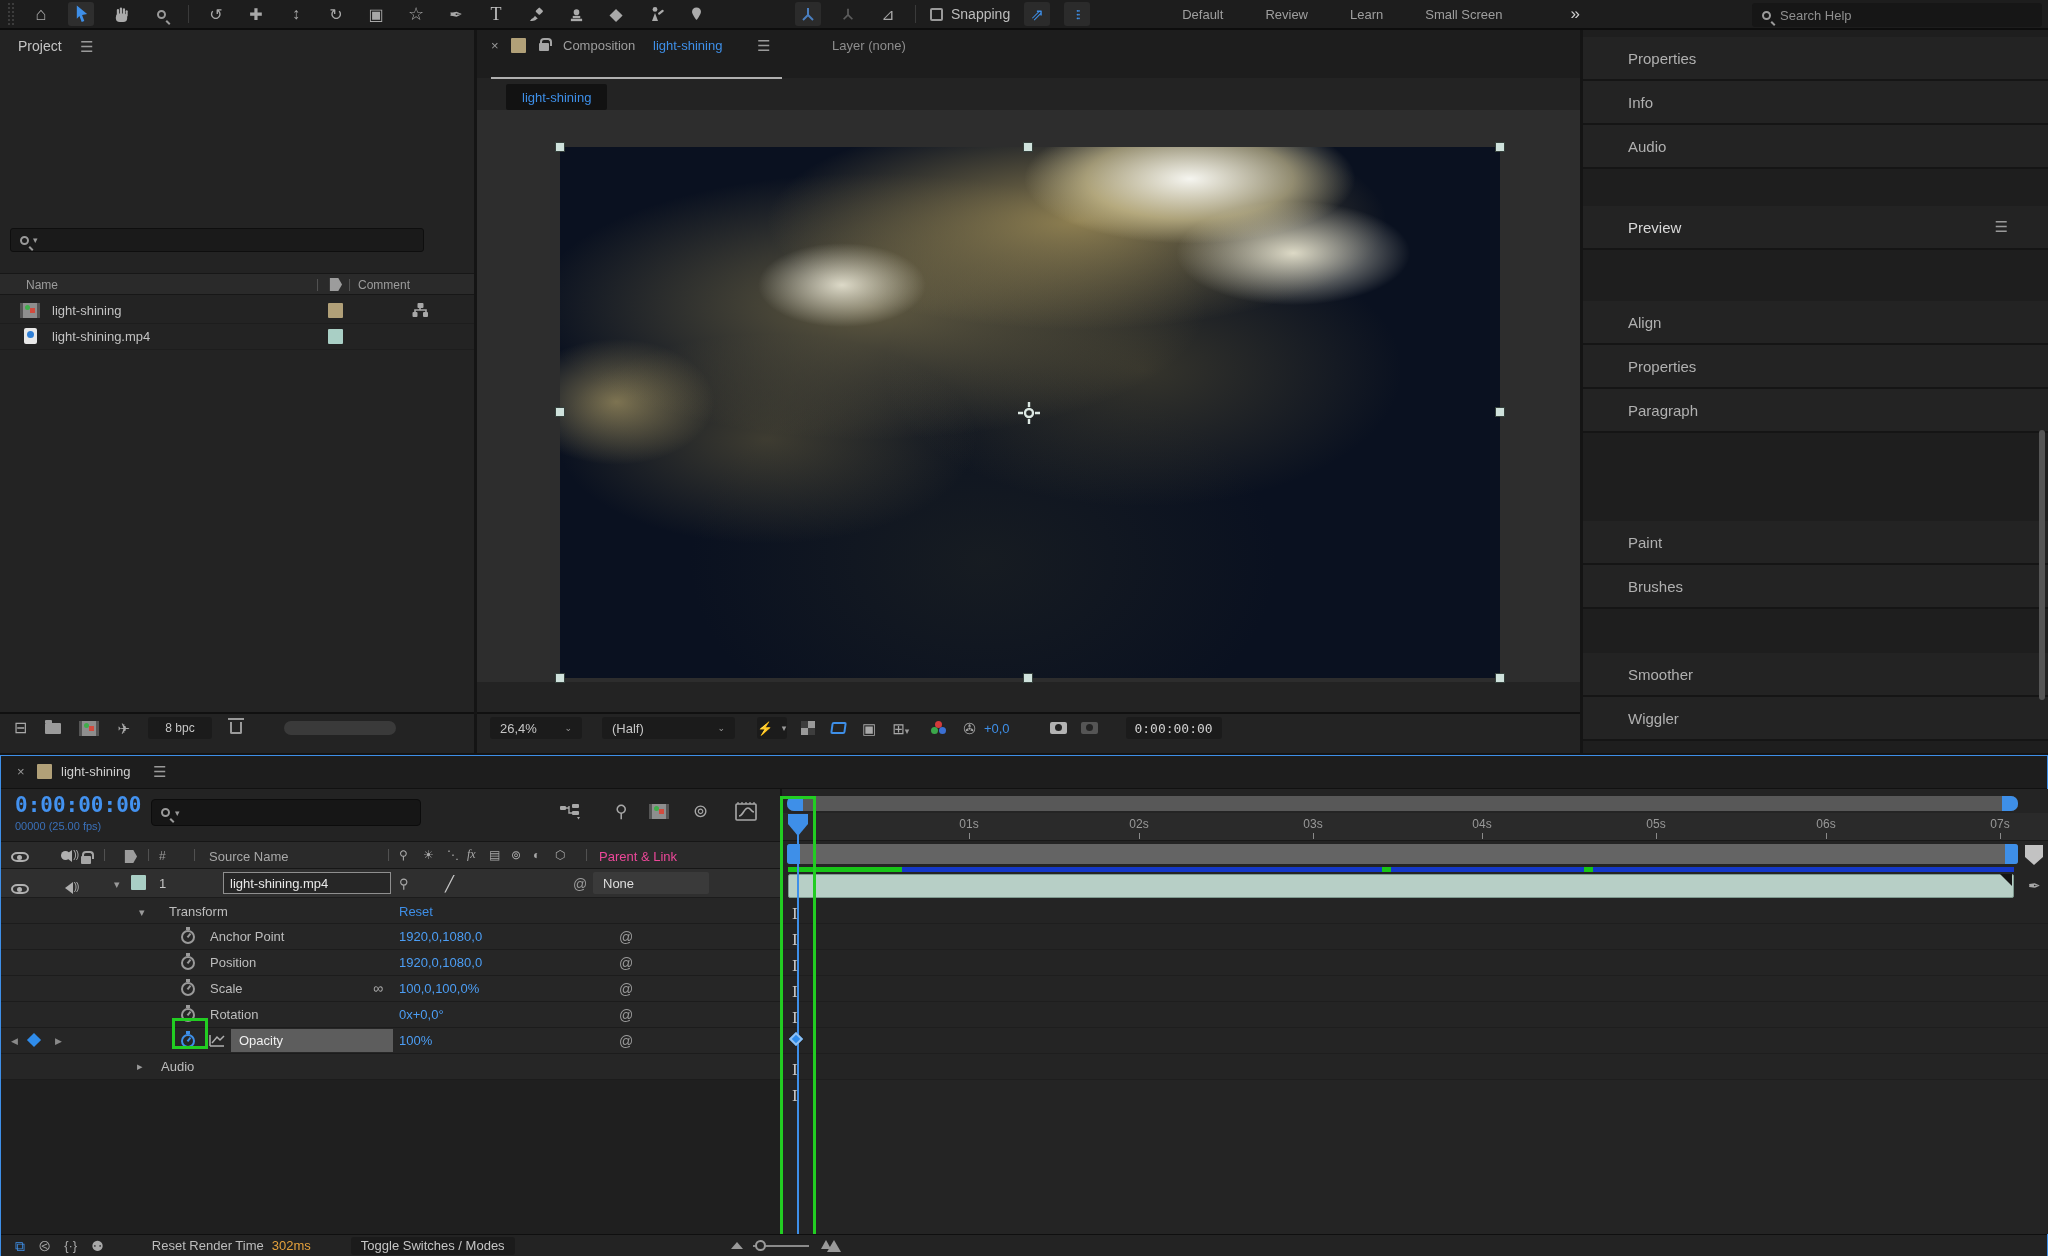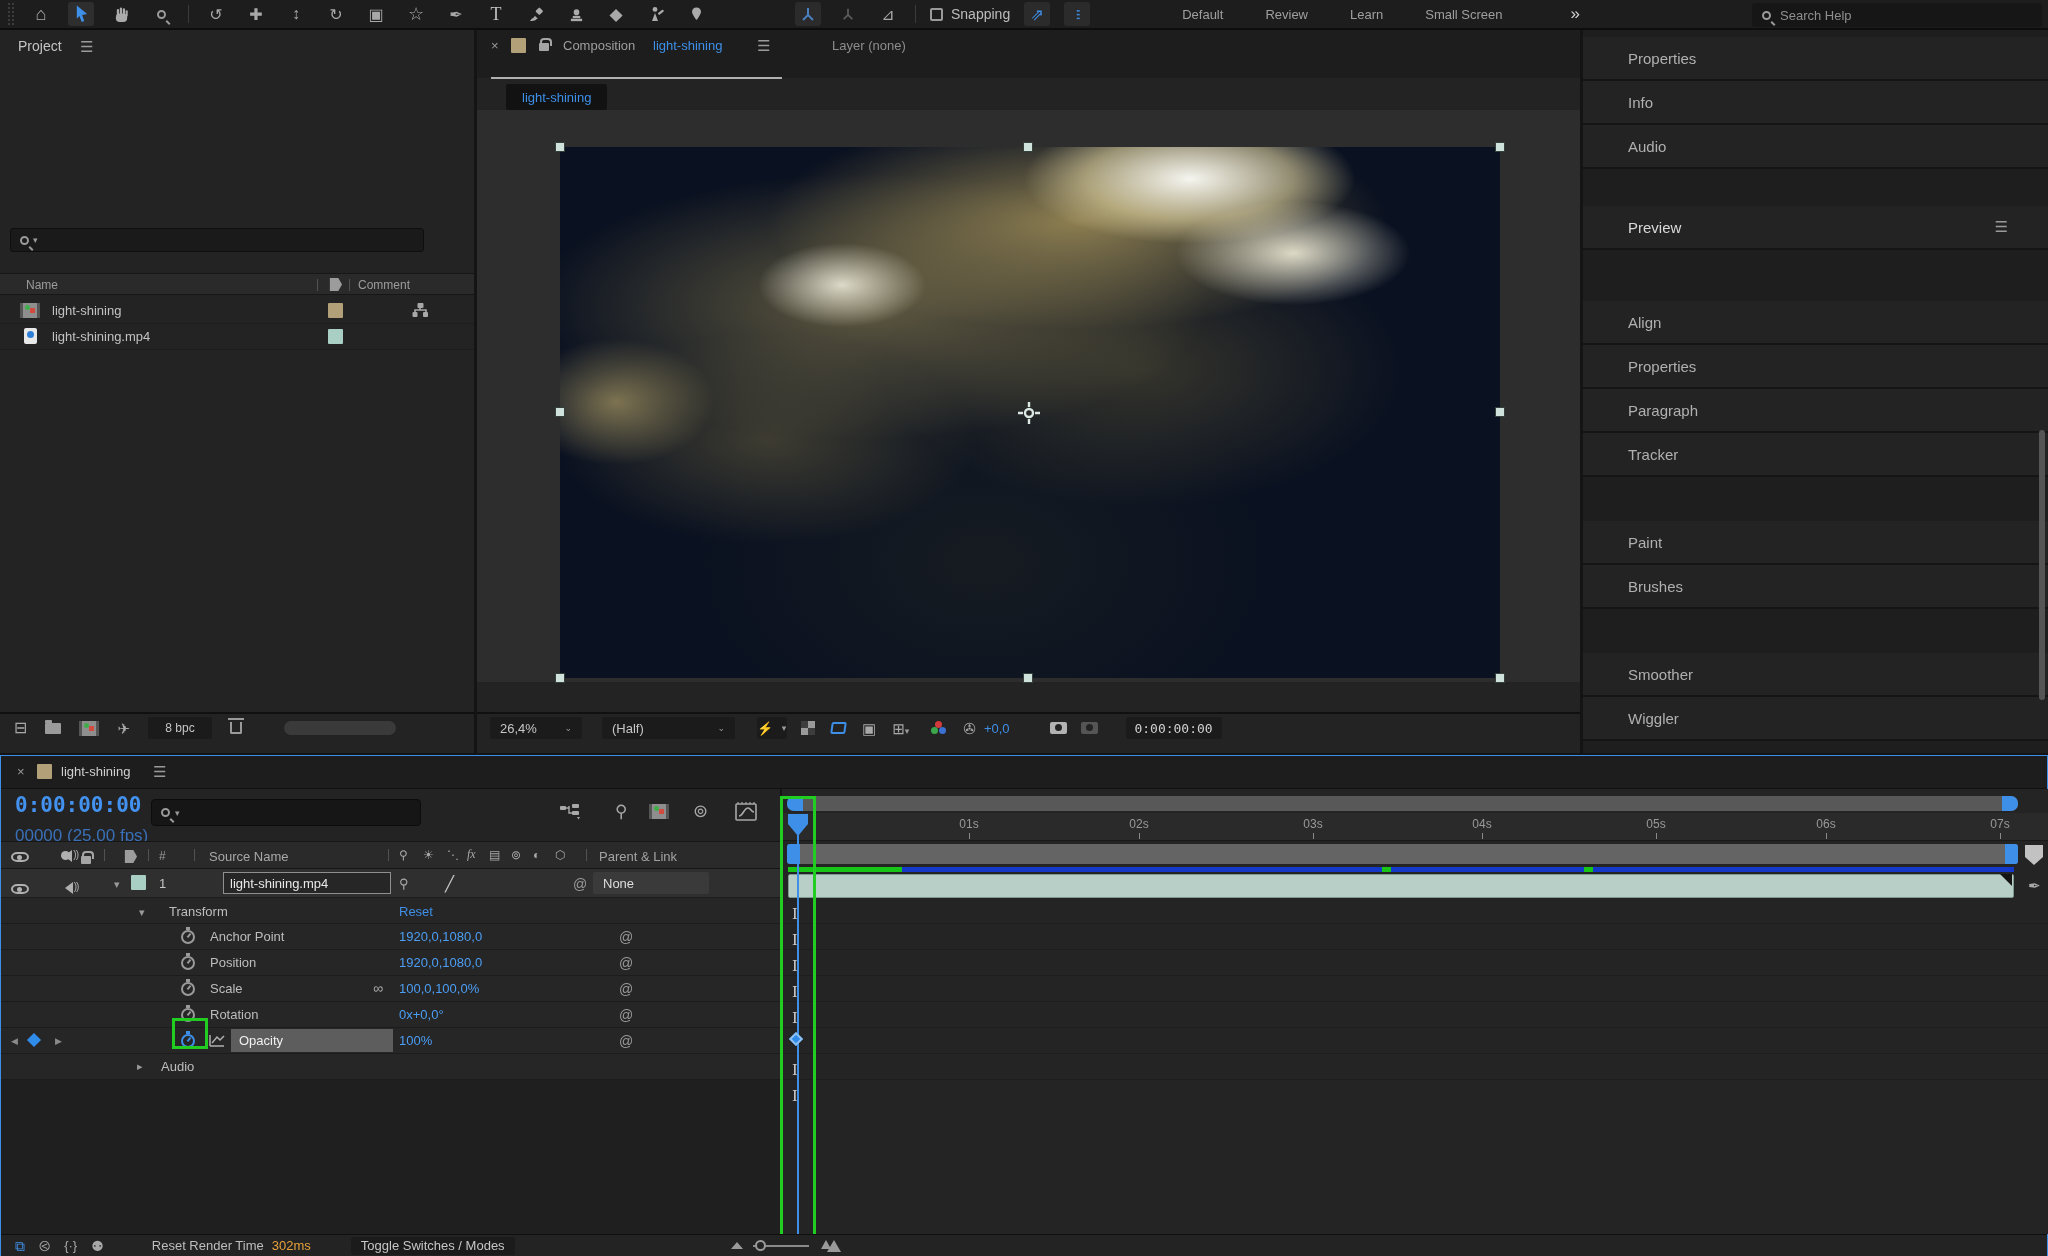--- a/index.html
+++ b/index.html
@@ -309,38 +309,37 @@
     <div class="rrow" style="top:7px">Properties</div>
     <div class="rrow" style="top:51px">Info</div>
     <div class="rrow" style="top:95px">Audio</div>
     <div class="rrow active" style="top:176px">
         <span>Preview</span>
         <span class="hamb" style="position:absolute;right:40px">☰</span>
       </div>
     <div class="rrow" style="top:271px">Align</div>
     <div class="rrow" style="top:315px">Properties</div>
     <div class="rrow" style="top:359px">Paragraph</div>
-    <div class="rrow" style="top:403px">Tracker</div>
     <div class="rrow" style="top:491px">Paint</div>
     <div class="rrow" style="top:535px">Brushes</div>
     <div class="rrow" style="top:623px">Smoother</div>
     <div class="rrow" style="top:667px">Wiggler</div>
     <span style="position:absolute;right:3px;top:400px;width:6px;height:270px;background:#555;border-radius:3px"></span>
   </div>
 
   <div id="timeline">
     <div id="tl-tabrow">
       <span class="abs" style="left:16px;top:8px;color:#9a9a9a">×</span>
       <span class="abs swatch" style="left:36px;top:8px;background:#B1A078"></span>
       <span class="abs" style="left:60px;top:8px;color:#cfcfcf">light-shining</span>
       <span class="abs hamb" style="left:152px;top:7px">☰</span>
     </div>
     <div id="tl-controls">
       <span class="abs tc" style="left:14px;top:4px;font-size:21px;font-weight:bold;color:#4392F0">0:00:00:00</span>
-      <span class="abs" style="left:14px;top:37px;font-size:17px;color:#3a70b8">00000 (25.00 fps)</span>
+      <span class="abs" style="left:14px;top:31px;font-size:11px;color:#3a70b8">00000 (25.00 fps)</span>
       <div id="tl-search">
           <span class="lens"></span>
           <span class="chev">▾</span>
         </div>
       <span class="abs" style="left:558px;top:14px"><svg width="24" height="18" viewBox="0 0 24 18">
             <g fill="#a8a8a8">
               <rect x="1" y="3" width="6" height="4" rx="1"></rect>
               <rect x="13" y="1" width="7" height="4" rx="1"></rect>
               <rect x="13" y="8" width="7" height="4" rx="1"></rect>
               <path d="M7 5 H10 V3 M10 5 V10 H13" stroke="#a8a8a8" stroke-width="1.4" fill="none"></path>
@@ -373,21 +372,21 @@
       <span class="abs" style="left:386px;top:5px;color:#555">|</span>
       <span class="abs ico" style="left:398px;top:7px">⚲</span>
       <span class="abs ico" style="left:422px;top:7px">☀</span>
       <span class="abs ico" style="left:446px;top:7px">⋱</span>
       <span class="abs ico" style="left:466px;top:6px;font-style:italic;font-family:'Liberation Serif',serif">fx</span>
       <span class="abs ico" style="left:488px;top:7px">▤</span>
       <span class="abs ico" style="left:510px;top:7px">⊚</span>
       <span class="abs ico" style="left:532px;top:7px">◐</span>
       <span class="abs ico" style="left:554px;top:7px">⬡</span>
       <span class="abs" style="left:584px;top:5px;color:#555">|</span>
-      <span class="abs" style="left:598px;top:7px;font-size:13px;color:#a3a3a3">Parent &amp; Link</span>
+      <span class="abs" style="left:598px;top:7px;font-size:13px;color:#ec4899">Parent &amp; Link</span>
     </div>
 
     <div class="tl-left-rows">
 
       <div class="tlrow" style="top:0;height:29px;background:#2f2f2f">
         <span class="abs eyeico" style="left:10px;top:9px"></span>
         <span class="abs spkico" style="left:36px;top:9px"></span>
         <span class="abs chev" style="left:113px;top:9px;font-size:11px">▾</span>
         <span class="abs swatch" style="left:130px;top:6px;background:#A9CFC5"></span>
         <span class="abs" style="left:158px;top:7px;color:#c4c4c4">1</span>

